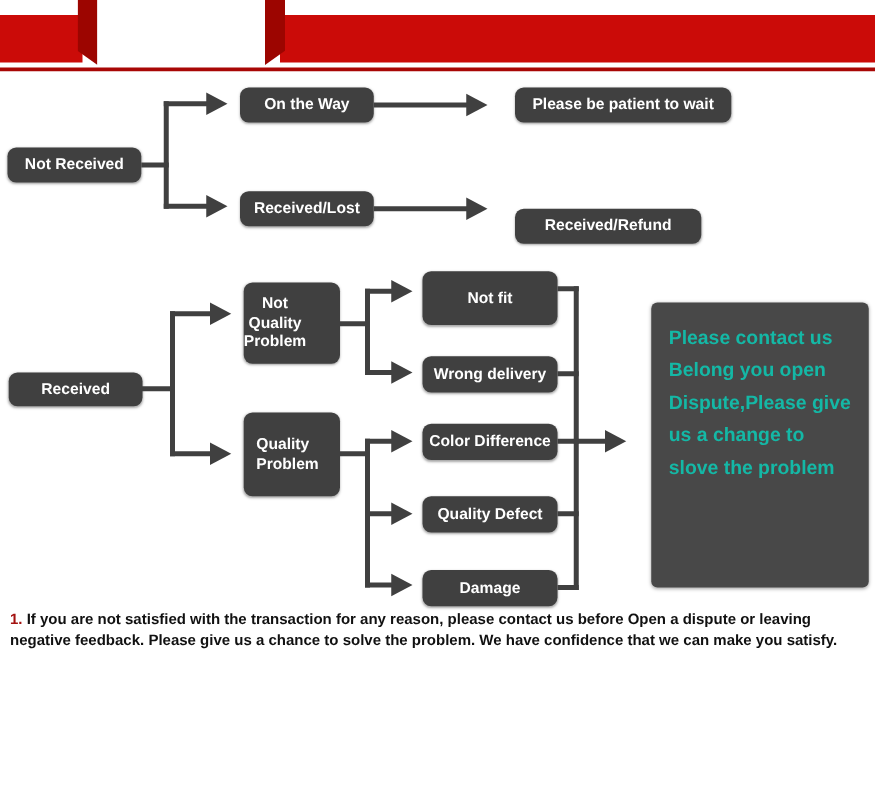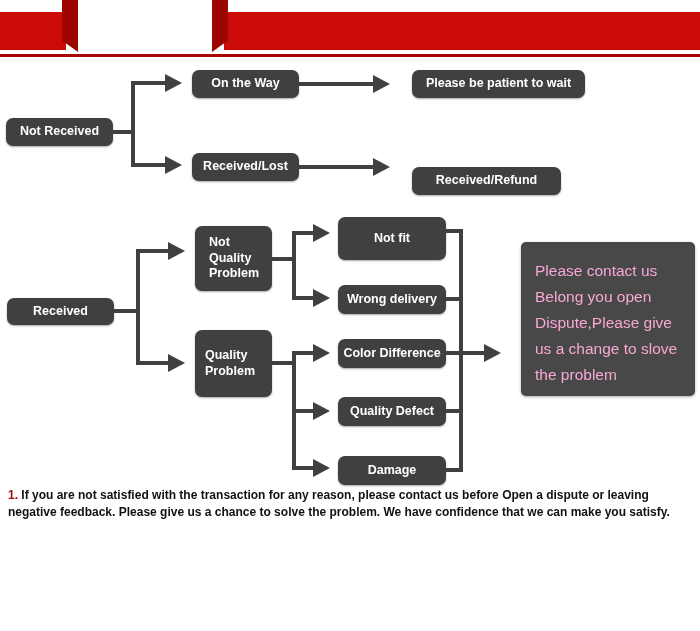--- a/index.html
+++ b/index.html
@@ -86,26 +86,26 @@
     box-shadow: 0 1px 2px rgba(0,0,0,0.35);
     line-height: 1.25;
     white-space: nowrap;
   }
   .node.multi { white-space: normal; }
 
   
   #contact-panel {
     position: absolute;
     left: 521px; top: 242px;
-    width: 174px; height: 154px;
+    width: 174px; height: 228px;
     background: #484848;
-    color: #f9a8d4;
+    color: #14b8a6;
     border-radius: 5px;
     font-size: 15.5px;
-    font-weight: normal;
+    font-weight: bold;
     line-height: 1.68;
     padding: 16px 14px 0 14px;
     box-sizing: border-box;
     box-shadow: 0 1px 3px rgba(0,0,0,0.35);
   }
 
   
   .ln {
     position: absolute;
     background: #404040;
@@ -166,21 +166,21 @@
 
 <div id="flow-bottom">
 
   <div class="node" style="left:7px; top:298px; width:107px; height:27px;">Received</div>
 
   <div class="ln" style="left:113px; top:309px; width:27px; height:4px;"></div>
   <div class="ln" style="left:136px; top:249px; width:4px; height:116px;"></div>
 
   <div class="ln" style="left:136px; top:249px; width:34px; height:4px;"></div>
   <div class="arrow" style="left:168px; top:242px;"></div>
-  <div class="node multi" style="left:195px; top:226px; width:77px; height:65px; justify-content:flex-start; text-align:left; padding-left:14px;">
+  <div class="node multi" style="left:195px; top:226px; width:77px; height:65px; justify-content:flex-start; text-align:center; padding-left:0;">
     <span>
       <span>Not</span><br>
       <span>Quality</span><br>
       <span>Problem</span>
     </span>
   </div>
 
   <div class="ln" style="left:136px; top:361px; width:34px; height:4px;"></div>
   <div class="arrow" style="left:168px; top:354px;"></div>
   <div class="node multi" style="left:195px; top:330px; width:77px; height:67px; justify-content:flex-start; text-align:left; padding-left:10px;">

